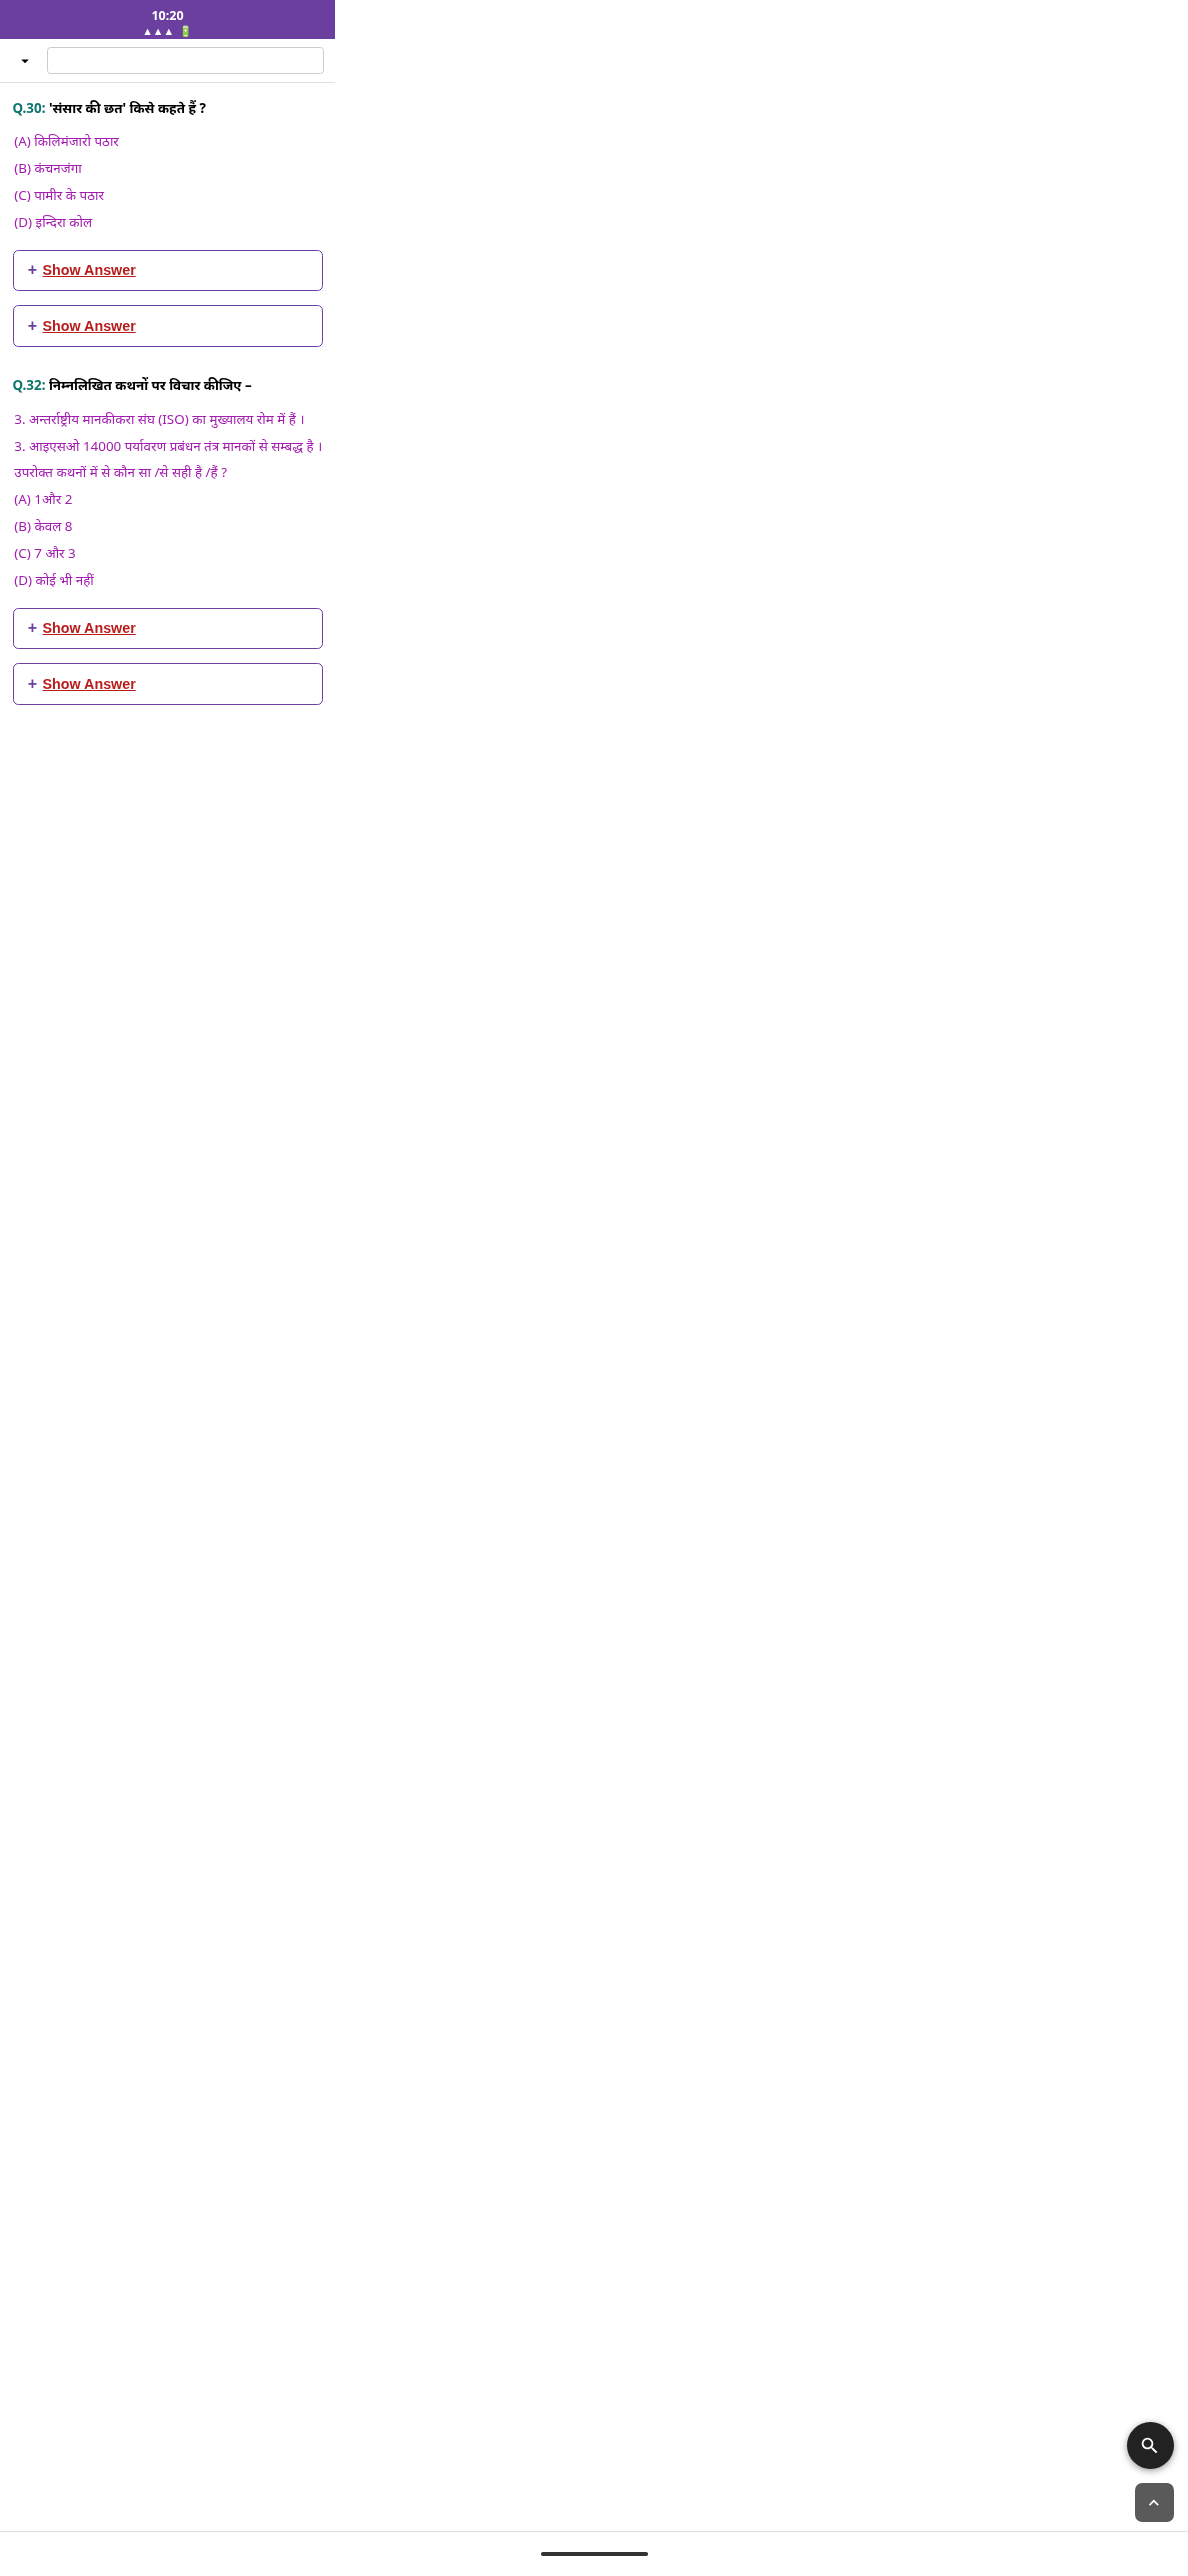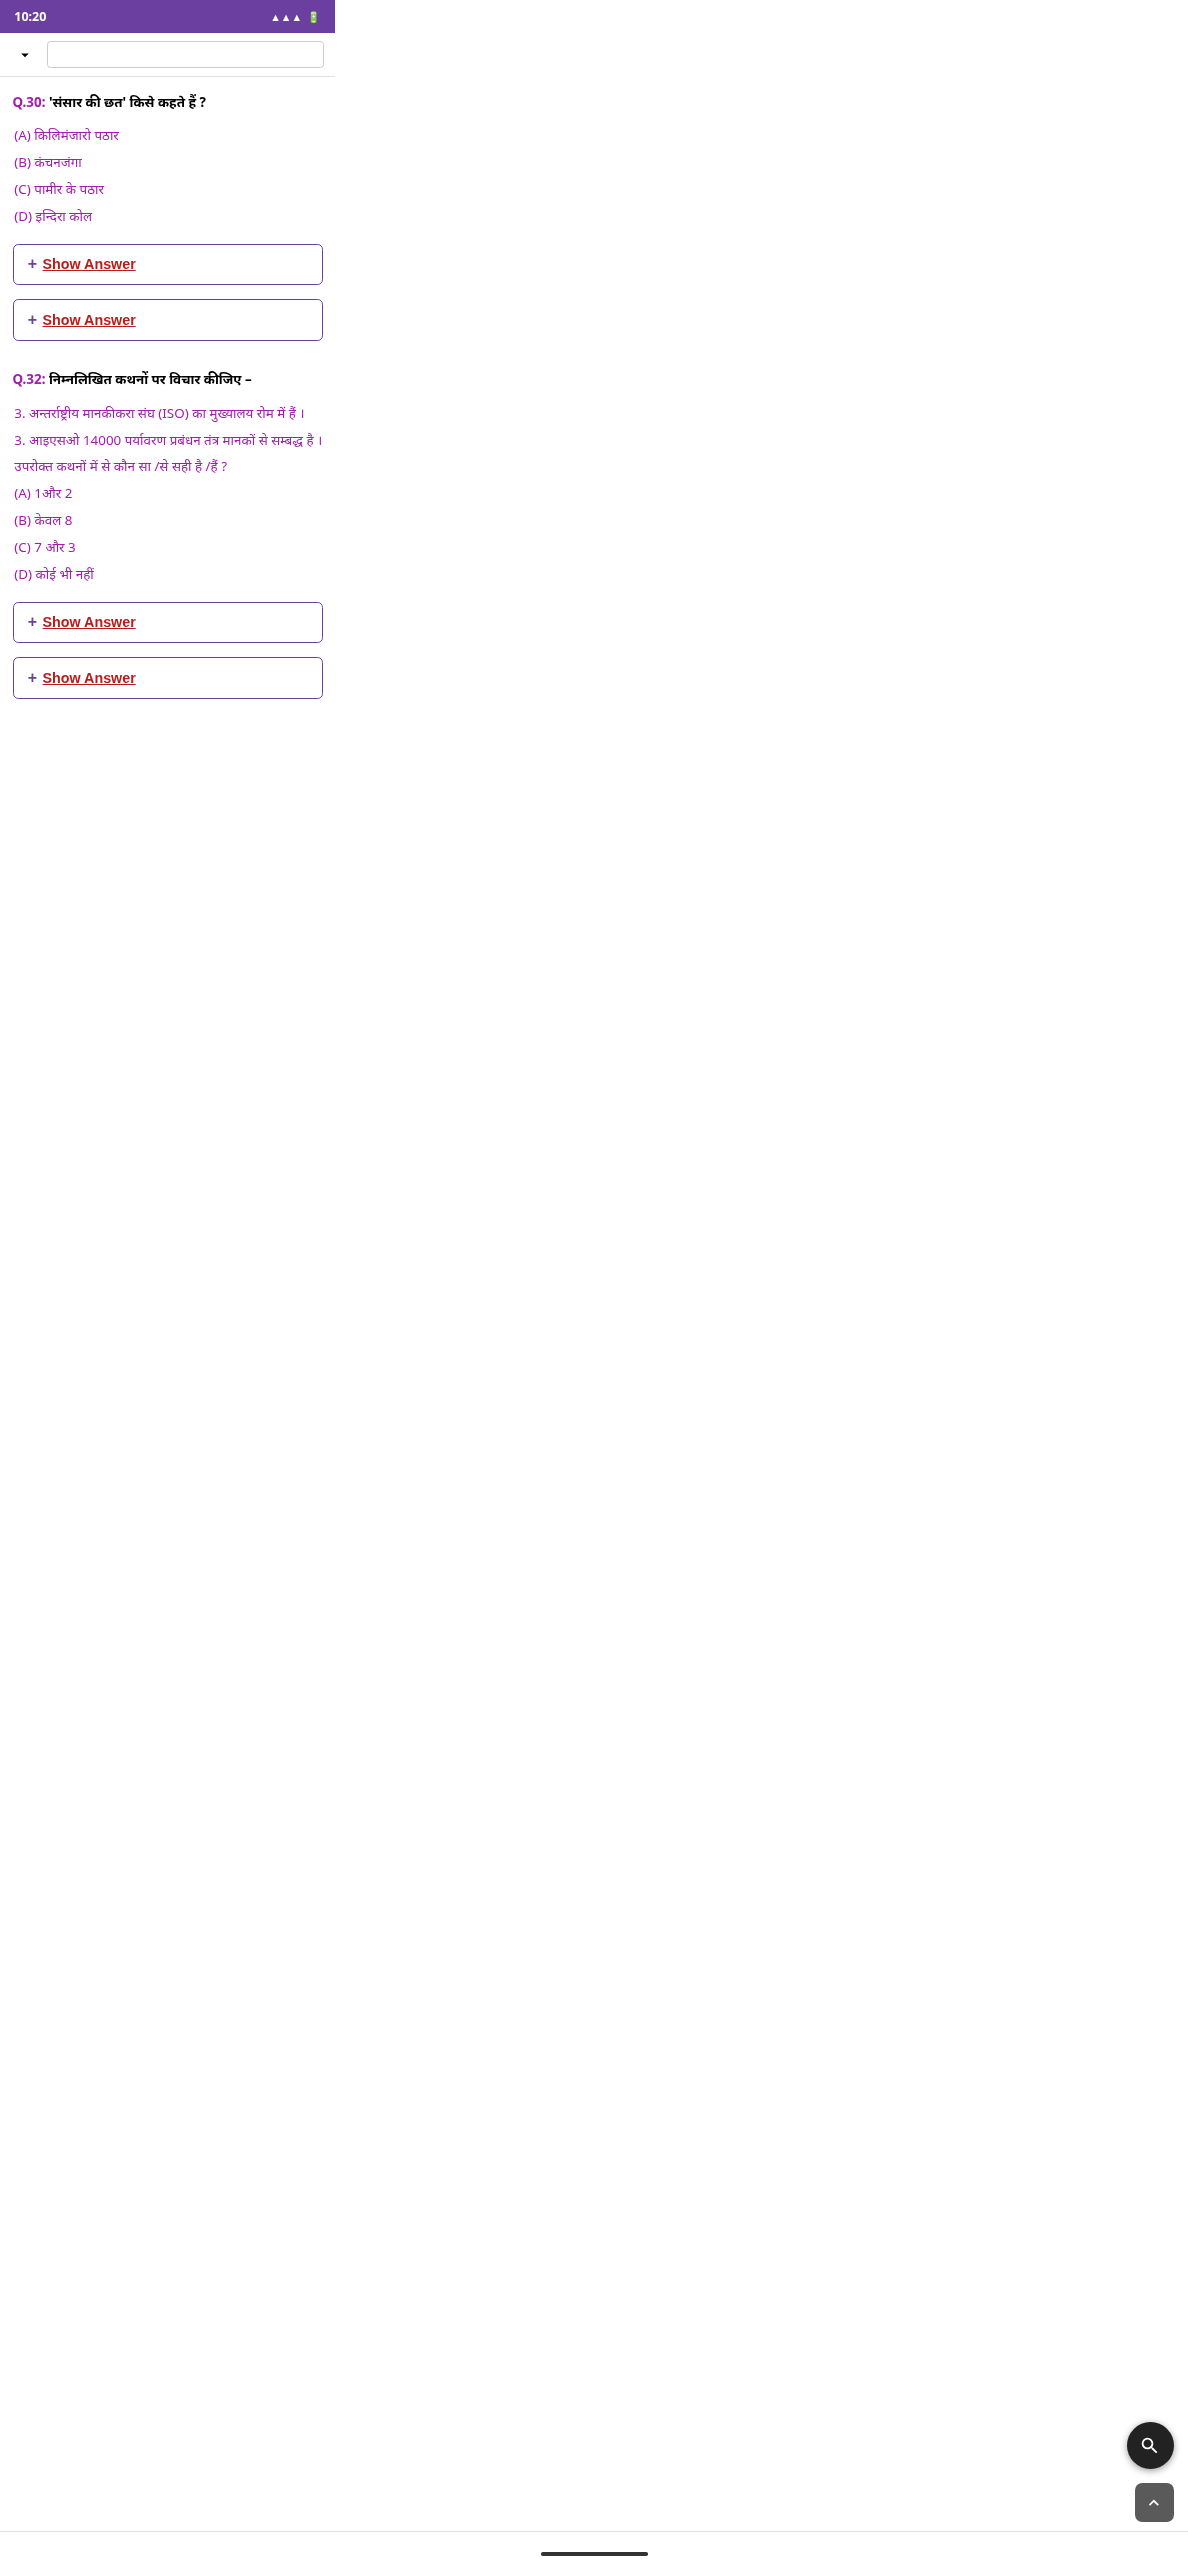--- a/index.html
+++ b/index.html
@@ -19,21 +19,22 @@
     }
 
     
     .status-bar {
       background-color: #6b3fa0;
       color: white;
       display: flex;
       justify-content: space-between;
       align-items: center;
       padding: 7.2px 14.3px;
-      height: 33px;
+      height: 39px;
+      flex-direction: column;
     }
 
     .status-time {
       font-size: 12.5px;
       font-weight: bold;
     }
 
     .status-icons {
       display: flex;
       align-items: center;
@@ -83,21 +84,21 @@
     .question-text {
       font-size: 13.4px;
       font-weight: bold;
       color: #000;
       line-height: 1.6;
       margin-bottom: 9px;
     }
 
     .question-num {
       font-weight: bold;
-      color: #a21caf;
+      color: #0f766e;
     }
 
     .option {
       font-size: 13.4px;
       color: #a21caf;
       line-height: 2;
       padding-left: 1.8px;
     }
 
     

